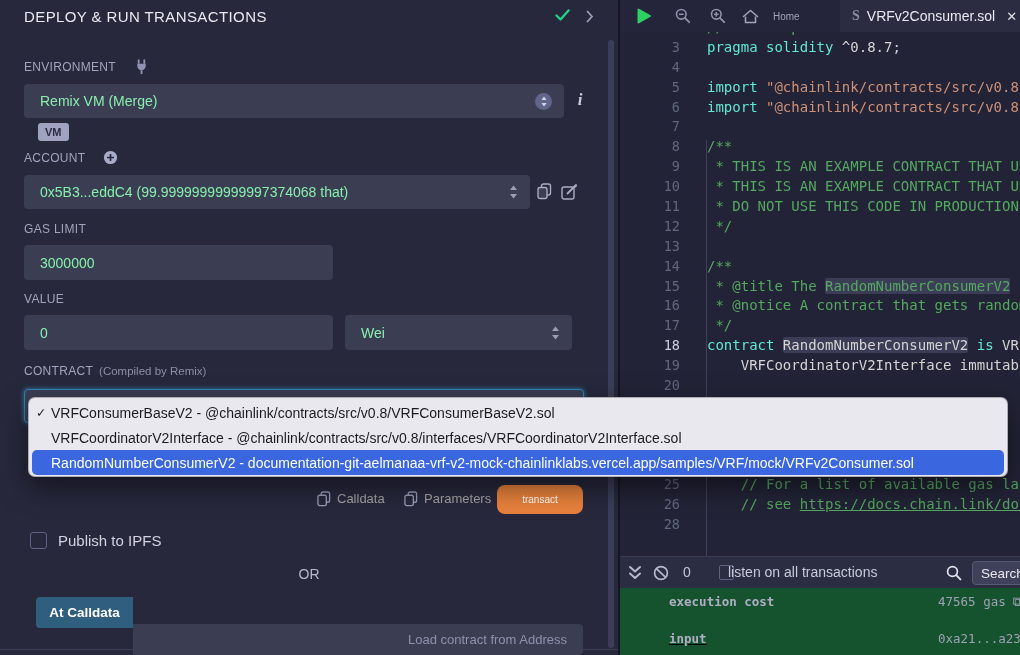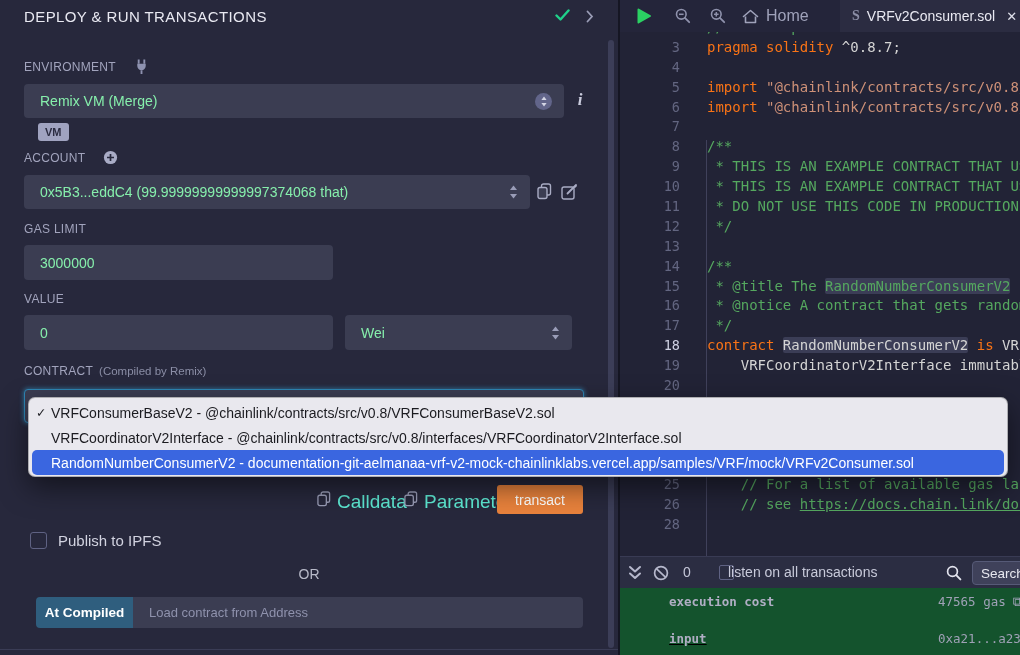--- a/index.html
+++ b/index.html
@@ -41,71 +41,71 @@
   #value-input { left:24px; top:315px; width:309px; height:35px; }
   #wei-select  { left:345px; top:315px; width:227px; height:35px; }
 
   #contract-label-row { top:364px; }
   .label-hint { color:#8b8ea6; font-size:11.5px;text-align:center; }
   #contract-select { left:24px; top:389px; width:560px; border:1px solid #2e86b5;
                      box-shadow:0 0 4px 1px rgba(54,150,200,.55); }
 
   
   .act-icon { position:absolute; top:491px; cursor:pointer; }
-  .act-label { position:absolute; top:491px; color:#5eead4; font-size:19px; cursor:pointer; }
+  .act-label { position:absolute; top:491px; color:#a3a3a3; font-size:13px; cursor:pointer; }
   #calldata-icon { left:317px; } #calldata-label { left:337px; }
   #params-icon   { left:404px; } #params-label   { left:424px; }
   #transact-btn { position:absolute; left:497px; top:485px; width:86px; height:29px;
-                  background:#e8823c; border:none; border-radius:3px; color:#fff;
-                  font-size:14px; cursor:pointer; font-family:"Liberation Sans",sans-serif; }
+                  background:#e8823c; border:none; border-radius:8px; color:#fff;
+                  font-size:10px; cursor:pointer; font-family:"Liberation Sans",sans-serif; }
 
   .checkbox { border:1px solid #5f6283; border-radius:3px; background:transparent; cursor:pointer; }
   #publish-check { position:absolute; left:30px; top:532px; width:17px; height:17px; }
   #publish-label { position:absolute; left:58px; top:532px; color:#d2d3e0; font-size:15px; }
 
   #or-label { position:absolute; left:0; top:566px; width:618px; text-align:center;
               color:#b8bac9; font-size:14px; }
 
   #ataddr-btn { position:absolute; left:36px; top:597px; width:97px; height:31px;
                 background:#2f5e7e; border:none; border-radius:4px 0 0 4px; color:#fff;
                 font-size:13.5px; font-weight:bold; cursor:pointer;
                 font-family:"Liberation Sans",sans-serif; }
-  #ataddr-input { left:133px; top:597px; width:450px; height:31px; border-radius:0 4px 4px 0;
-                  font-size:13px; }
+  #ataddr-input { left:133px; top:624px; width:450px; height:31px; border-radius:0 4px 4px 0;
+                  font-size:13px;text-align:right; }
   #ataddr-input::placeholder { color:#8f92ad; }
 
   #panel-bottom-divider { position:absolute; left:0; top:649px; width:618px; height:1px;
                           background:#3a3c55; }
   #panel-scrollbar { position:absolute; left:608px; top:40px; width:6px; height:608px;
                      background:#3c3e58; border-radius:3px; cursor:pointer; }
 
   
   #editor { position:absolute; left:620px; top:0; width:400px; height:556px;
             background:#222336; overflow:hidden; }
   #code { position:absolute; left:0; top:18px; width:100%;
           font-family:"DejaVu Sans Mono",monospace; font-size:14px; }
   .cl { display:flex; height:19.9px; line-height:19.9px; white-space:pre; }
   .ln { width:60px; text-align:right; color:#636681; flex:none; font-size:13.5px; }
   .cl.active .ln { color:#ced0e2; }
   .lc { padding-left:27px; }
-  .tok-kw { color:#f97316; } .tok-pl { color:#d4d4d4; } .tok-com { color:#55a85f; }
+  .tok-kw { color:#5eead4; } .tok-pl { color:#d4d4d4; } .tok-com { color:#55a85f; }
   .tok-str { color:#ce9178; }
   .tok-und { color:#55a85f; text-decoration:underline; }
   .tok-comhl { color:#55a85f; background:rgba(100,105,140,.38); border-radius:2px; }
   .tok-plhl  { color:#d4d4d4; background:rgba(100,105,140,.38); border-radius:2px; }
   #indent-guide { position:absolute; left:86px; top:140px; width:1px; height:416px;
                   background:rgba(120,124,160,.35); }
 
   
   #tabbar { position:absolute; left:0; top:0; width:400px; height:32px; background:#24253a; z-index:5; }
   #play-btn { position:absolute; left:16px; top:8px; cursor:pointer; }
   #zoomout-btn { position:absolute; left:55px; top:8px; cursor:pointer; }
   #zoomin-btn  { position:absolute; left:90px; top:8px; cursor:pointer; }
   #home-tab { position:absolute; left:122px; top:0; height:32px; display:flex; align-items:center;
-              gap:7px; color:#9fa2ba; font-size:16px; cursor:pointer; }
+              gap:14px; color:#9fa2ba; font-size:10px; cursor:pointer; }
   #active-tab { position:absolute; left:220px; top:0; width:180px; height:32px; background:#2b2c41;
                 display:flex; align-items:center; padding-left:12px; gap:7px; cursor:pointer; }
   #sol-icon { color:#8b8ea6; font-weight:bold; font-size:14px;
               font-family:"Liberation Serif",serif; }
   #active-tab-label { color:#e9e9f2; font-size:14px; }
   #tab-close { margin-left:4px; color:#dfe0ea; font-size:13px; cursor:pointer; }
 
   
   #termbar { position:absolute; left:620px; top:556px; width:400px; height:32px;
              background:#2b2d42; border-top:1px solid #393b54; }
@@ -250,21 +250,21 @@
         </svg>
     </span>
     <span class="act-label" id="params-label">Parameters</span>
     <button id="transact-btn">transact</button>
 
     <div class="checkbox" id="publish-check"></div>
     <div id="publish-label">Publish to IPFS</div>
 
     <div id="or-label">OR</div>
 
-    <button id="ataddr-btn">At Compiled</button>
+    <button id="ataddr-btn">At Calldata</button>
     <input class="tinput" id="ataddr-input" placeholder="Load contract from Address" style="">
 
     <div id="panel-bottom-divider"></div>
     <div id="panel-scrollbar"></div>
   </div>
   <div id="panel-divider"></div>
 
   <div id="editor">
     <div id="code">
         <div class="cl"><span class="ln">2</span><span class="lc"><span class="tok-com">// An example of a consumer contract that relies on a subscription for funding.</span></span></div>

